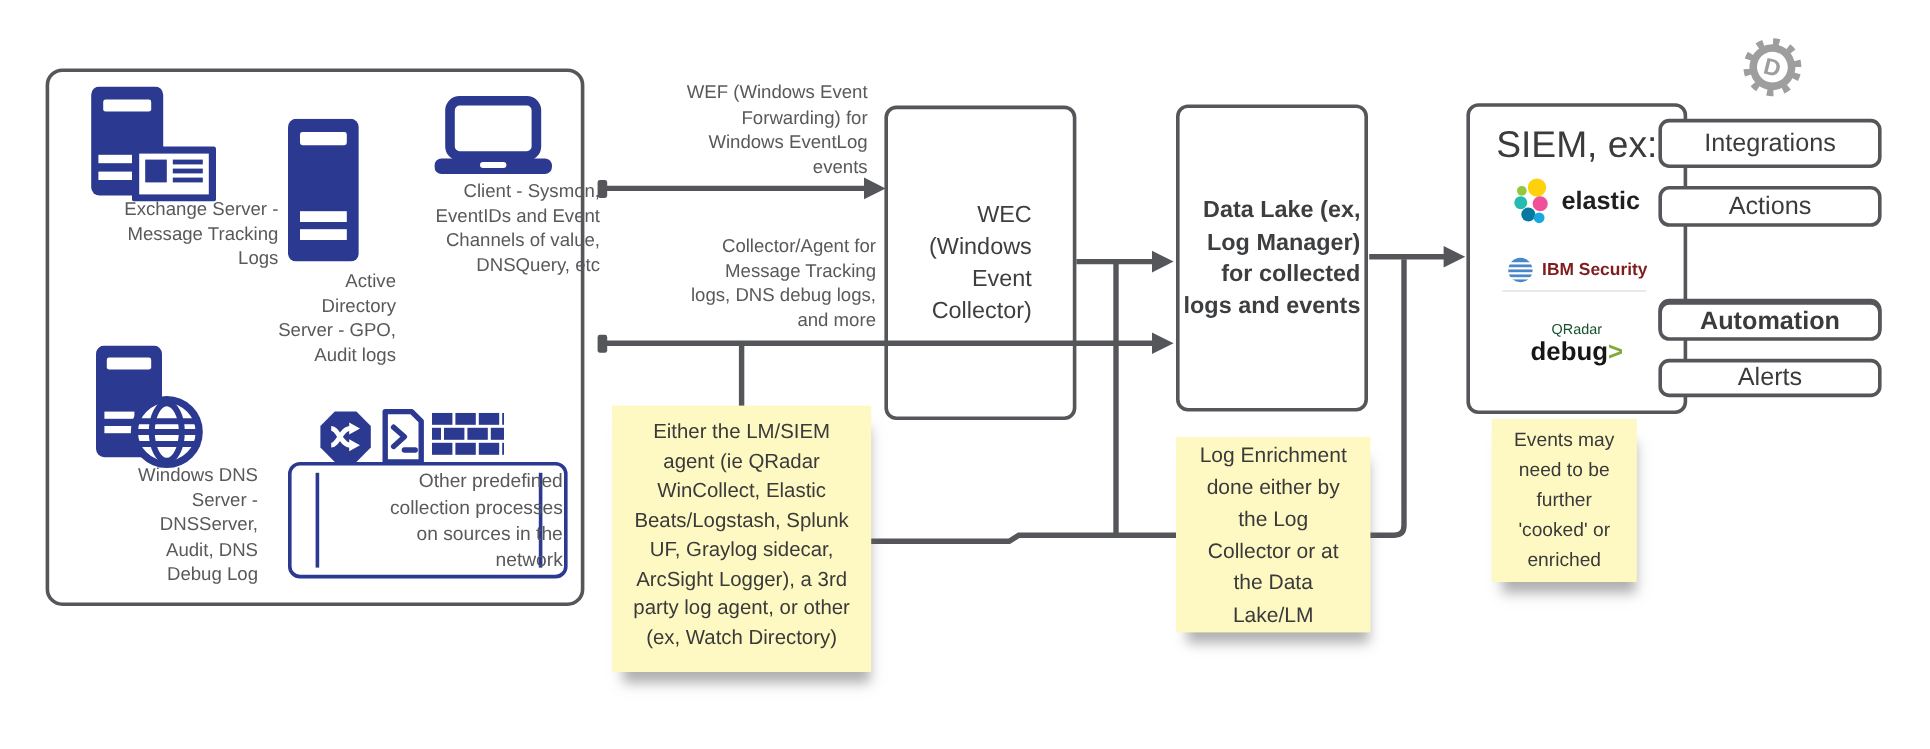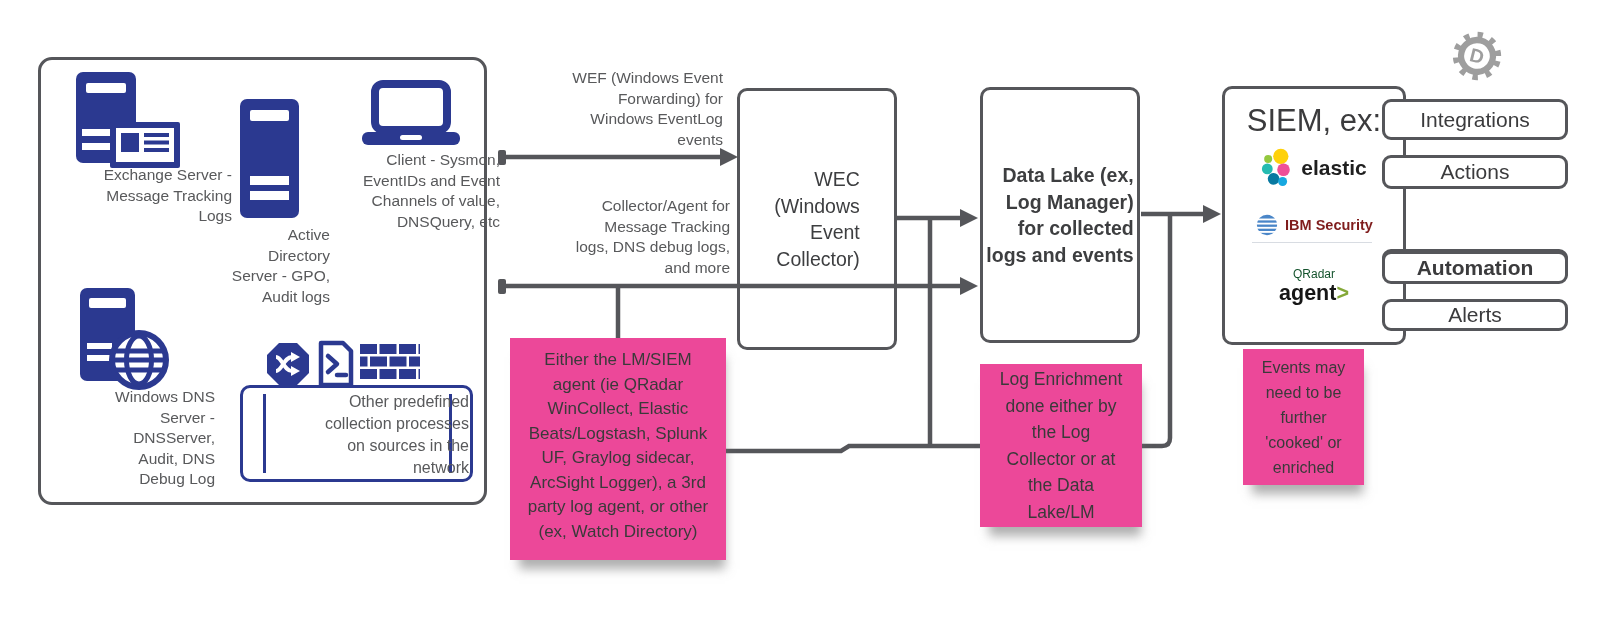--- a/index.html
+++ b/index.html
@@ -19,21 +19,21 @@
   .nodebox{
     position:absolute;background:#ffffff;border:3px solid #55565a;border-radius:10px;
     box-sizing:border-box;z-index:2;display:flex;align-items:center;justify-content:center;
   }
   .nodetext{
     white-space:pre-line;text-align:right;color:#3d3e40;font-size:19.5px;line-height:26.5px;
   }
   .wires{position:absolute;left:0;top:0;z-index:5;pointer-events:none;}
   .iconlayer{position:absolute;z-index:3;}
   .note{
-    position:absolute;background:#ec4899;color:#3a3a3a;text-align:center;white-space:pre-line;
+    position:absolute;background:#fef9c3;color:#3a3a3a;text-align:center;white-space:pre-line;
     z-index:8;box-sizing:border-box;display:flex;align-items:flex-start;justify-content:center;
     box-shadow:4px 14px 10px -5px rgba(110,110,110,0.55);
   }
   .cap{
     position:absolute;left:1382px;width:186px;background:#ffffff;border:3px solid #55565a;
     border-radius:9px;box-sizing:border-box;z-index:6;display:flex;align-items:center;
     justify-content:center;color:#3b3b3d;font-size:21px;
   }
   .siem-row{position:absolute;left:1222px;width:184px;display:flex;align-items:center;justify-content:center;z-index:3;}
   .collection-line{position:absolute;top:6px;bottom:6px;width:3px;background:#2b3990;}
@@ -192,21 +192,21 @@
       <rect x="0" y="10.5" width="26" height="2" fill="#ffffff"></rect>
       <rect x="0" y="15" width="26" height="2" fill="#ffffff"></rect>
       <rect x="0" y="19.5" width="26" height="2" fill="#ffffff"></rect>
     </svg>
     <span style="font-size:14.5px;font-weight:600;color:#7f1d1d;margin-left:6px;">IBM Security</span>
   </div>
   <div class="abs" style="left:1252px;top:242px;width:120px;height:1px;background:#d8dce2;z-index:3;"></div>
   <div class="siem-row" style="top:247px;font-size:12px;color:#14532d;margin-top:20px;">QRadar</div>
 
   <div class="siem-row" style="top:281px;font-size:21.5px;font-weight:bold;color:#161616;">
-    <span>agent</span>
+    <span>debug</span>
       <span style="color:#84a838;">&gt;</span>
   </div>
 
   <div class="cap" style="top:99px;height:41px;">Integrations</div>
   <div class="cap" style="top:155px;height:34px;">Actions</div>
   <div class="cap" style="top:203px;height:33px;margin-top:46px;">Analysis</div>
   <div class="cap" style="top:251px;height:33px;font-weight:bold;">Automation</div>
   <div class="cap" style="top:299px;height:32px;">Alerts</div>
 
   <svg class="abs" style="left:1448px;top:27px;z-index:1;" width="58" height="58" viewBox="0 0 60 60">

